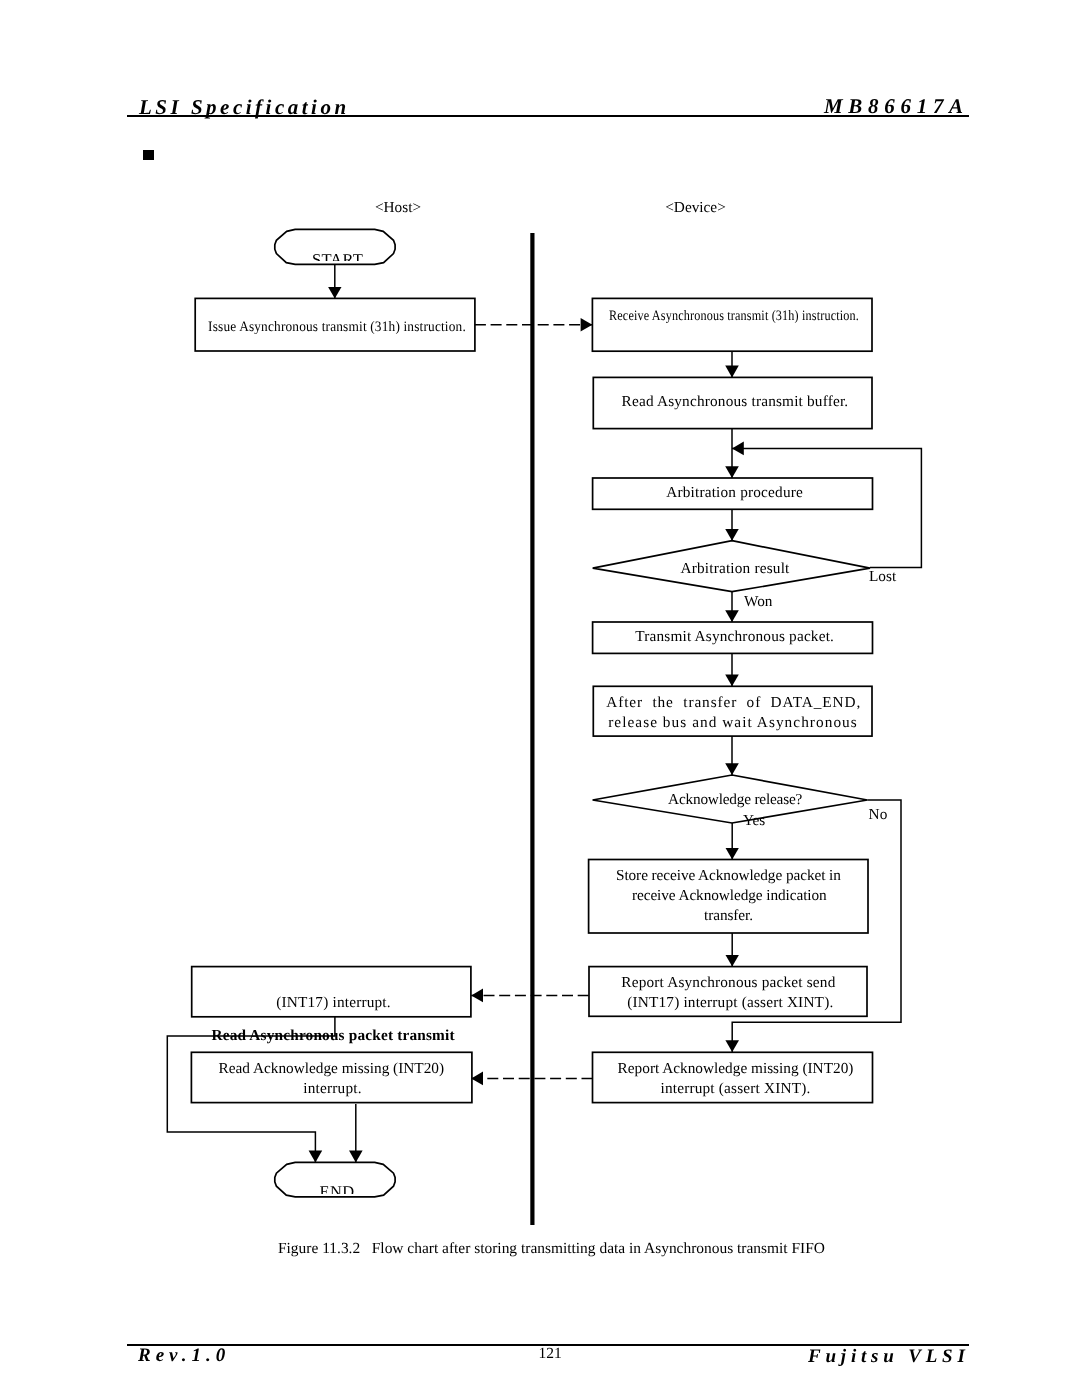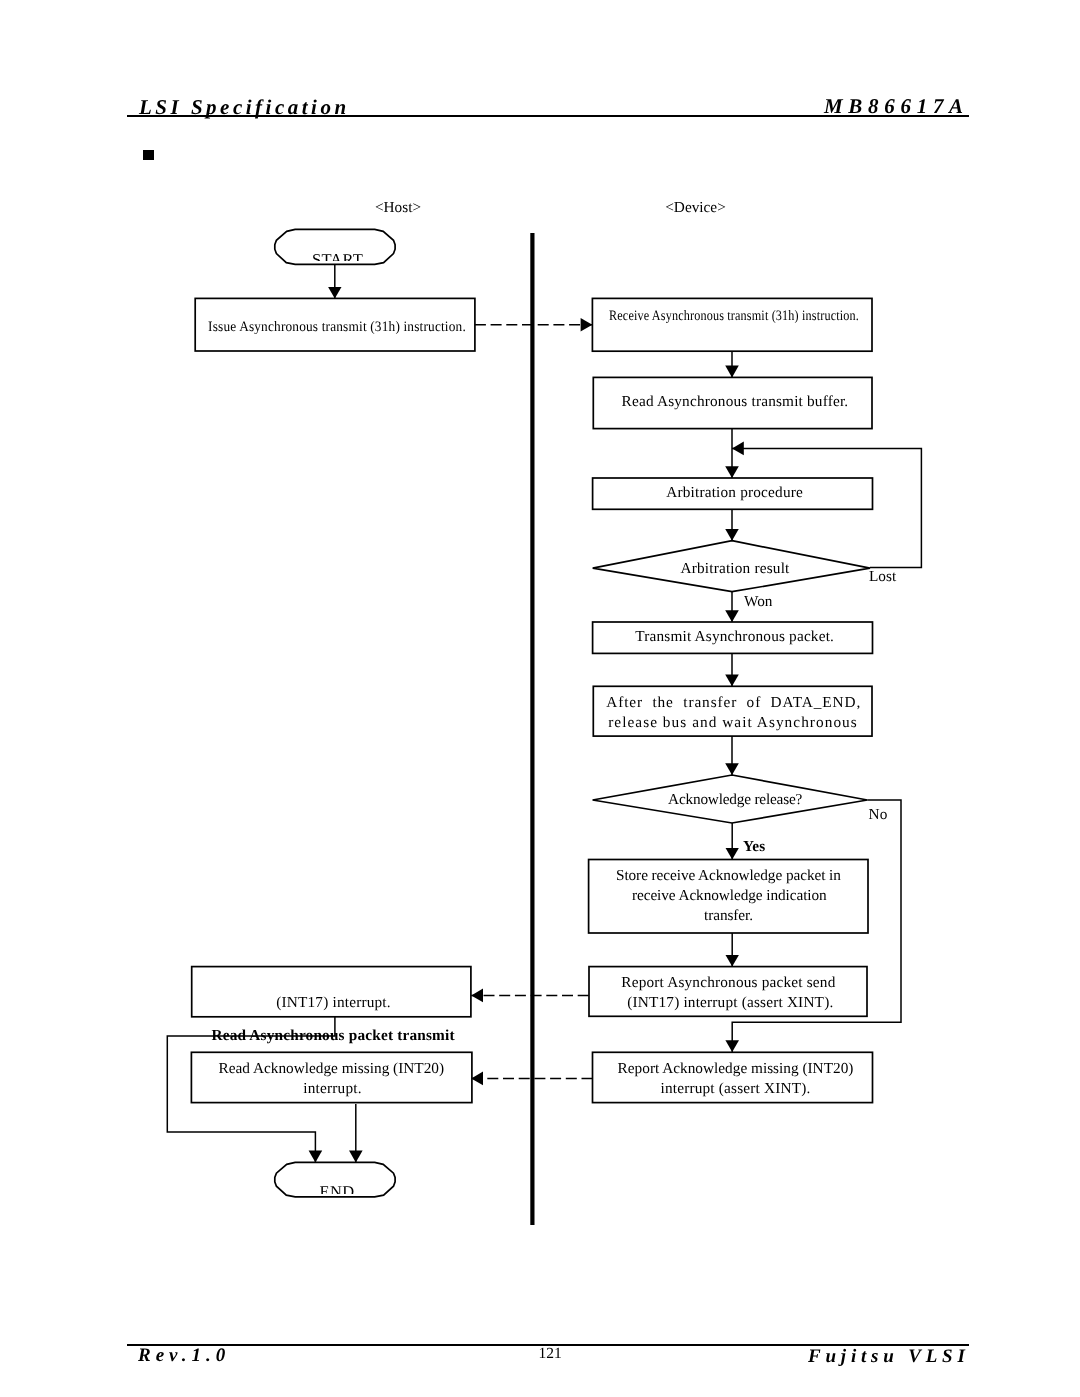--- a/index.html
+++ b/index.html
@@ -60,21 +60,21 @@
   .tx-rds2{left:333.5px;top:969.1px;}
   .tx-rm1{left:735.5px;top:1035.3px;letter-spacing:-0.0px;}
   .tx-rm2{left:735.5px;top:1055.3px;}
   .tx-rdm1{left:331.3px;top:1035.3px;letter-spacing:0px;}
   .tx-rdm2{left:332.5px;top:1055.3px;}
   
   .lbl{font-size:15.3px;line-height:20px;}
   .e-lost{left:869px;top:543px;}
   .e-won{left:744px;top:567.8px;}
   .e-no{left:868.6px;top:781px;}
-  .e-yes{left:743px;top:813px;font-weight:bold;}
+  .e-yes{left:743px;top:787px;}
 </style>
 </head>
 <body>
 
 <div class="page">
   <div class="hdr-left">LSI Specification</div>
   <div class="hdr-right">MB86617A</div>
   <div class="hdr-rule"></div>
 
   <div class="bullet"></div>
@@ -170,18 +170,19 @@
   <div class="nodetext tx-rm1">Report Acknowledge missing (INT20)</div>
   <div class="nodetext tx-rm2">interrupt (assert XINT).</div>
   <div class="nodetext tx-rdm1">Read Acknowledge missing (INT20)</div>
   <div class="nodetext tx-rdm2">interrupt.</div>
 
   <div class="lbl e-lost">Lost</div>
   <div class="lbl e-won">Won</div>
   <div class="lbl e-no">No</div>
   <div class="lbl e-yes">Yes</div>
 
+  <div class="caption">Figure 11.3.2   Flow chart after storing transmitting data in Asynchronous transmit FIFO</div>
 
   <div class="ftr-rule"></div>
   <div class="ftr-left">Rev.1.0</div>
   <div class="ftr-page">121</div>
   <div class="ftr-right">Fujitsu VLSI</div>
 </div>
 
 </body></html>

